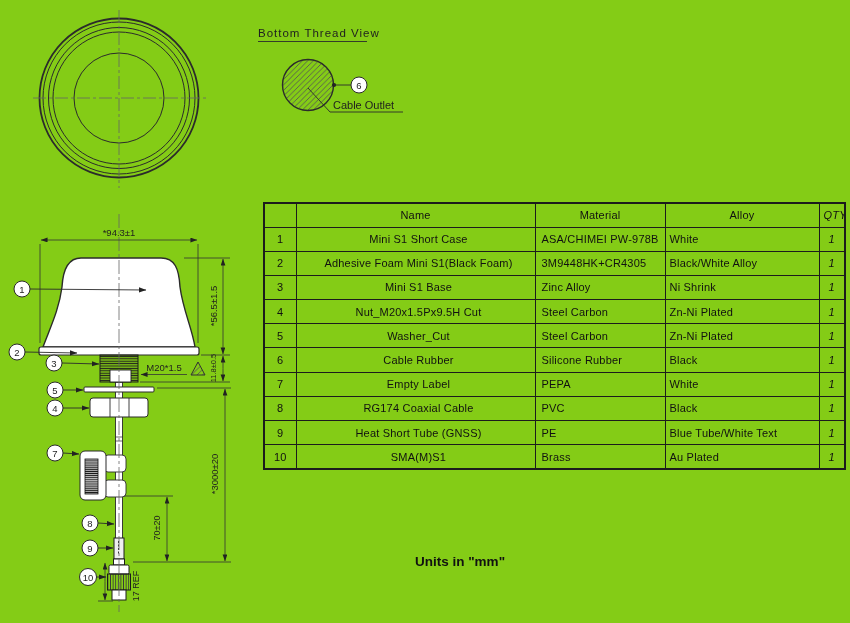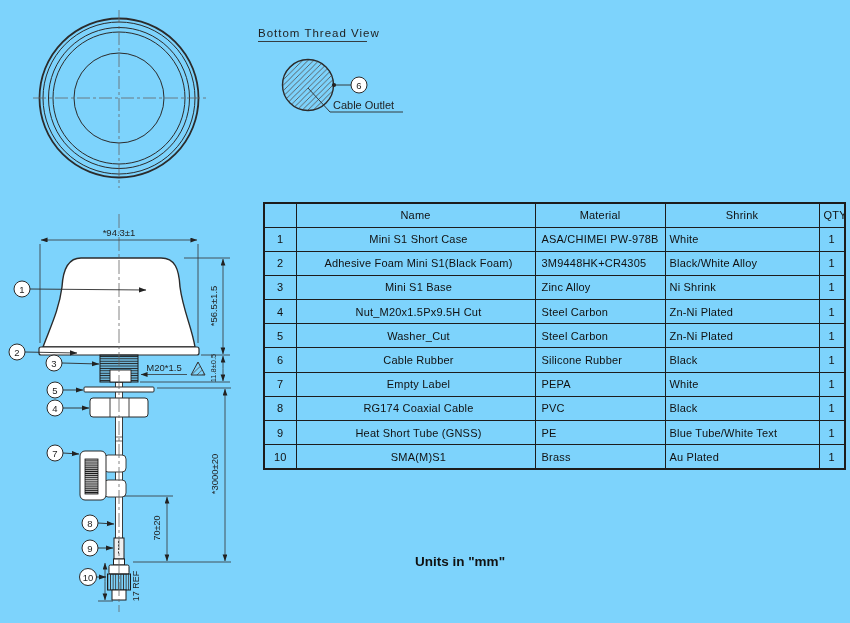--- a/index.html
+++ b/index.html
@@ -1,18 +1,18 @@
 <!DOCTYPE html>
 <html><head>
 <meta charset="utf-8">
 <style>
   * { margin:0; padding:0; box-sizing:border-box; }
   html,body { background:#fff; }
   .page {
-    position:relative; width:850px; height:623px; background:#7dd3fc;
+    position:relative; width:850px; height:623px; background:#84cc16;
     font-family:"Liberation Sans", sans-serif; color:#1a1a1a; overflow:hidden;
   }
   svg.drawing { position:absolute; left:0; top:0; }
   svg text {
     font-family:"Liberation Sans", sans-serif;
     fill:#1f1f1f;
   }
   .parts-table {
     position:absolute; left:263px; top:202px;
     width:581px; height:268px;
@@ -22,21 +22,21 @@
   .parts-table th, .parts-table td {
     border:1px solid #1c1c1c; padding:0 4px;
     white-space:nowrap; overflow:hidden;
     font-weight:normal; height:24px;
   }
   .parts-table { border:2px solid #1c1c1c; }
   .col-no   { width:32px;  text-align:center; }
   .col-name { width:239px; text-align:center; }
   .col-mat  { width:130px; text-align:left; }
   .col-fin  { width:154px; }
-  .col-qty  { width:26px;  text-align:center; }
+  .col-qty  { width:26px;  text-align:center;font-style:italic; }
   .parts-table thead th { text-align:center; }
   .parts-table td.col-name { padding-left:10px; }
   .parts-table td.col-mat  { padding-left:6px;margin-left:16px; }
   .units-note {
     position:absolute; left:380px; top:554px; width:160px;
     text-align:center; font-weight:bold; font-size:13.5px; color:#111;
   }
 </style>
 </head>
 <body>
@@ -206,21 +206,21 @@
       </g>
     </g>
   </svg>
 
   <table class="parts-table">
     <thead>
       <tr>
         <th class="col-no"></th>
         <th class="col-name">Name</th>
         <th class="col-mat">Material</th>
-        <th class="col-fin">Shrink</th>
+        <th class="col-fin">Alloy</th>
         <th class="col-qty">QTY</th>
       </tr>
     </thead>
     <tbody>
       <tr>
         <td class="col-no">1</td>
         <td class="col-name">Mini S1 Short Case</td>
         <td class="col-mat">ASA/CHIMEI PW-978B</td>
         <td class="col-fin">White</td>
         <td class="col-qty">1</td>

